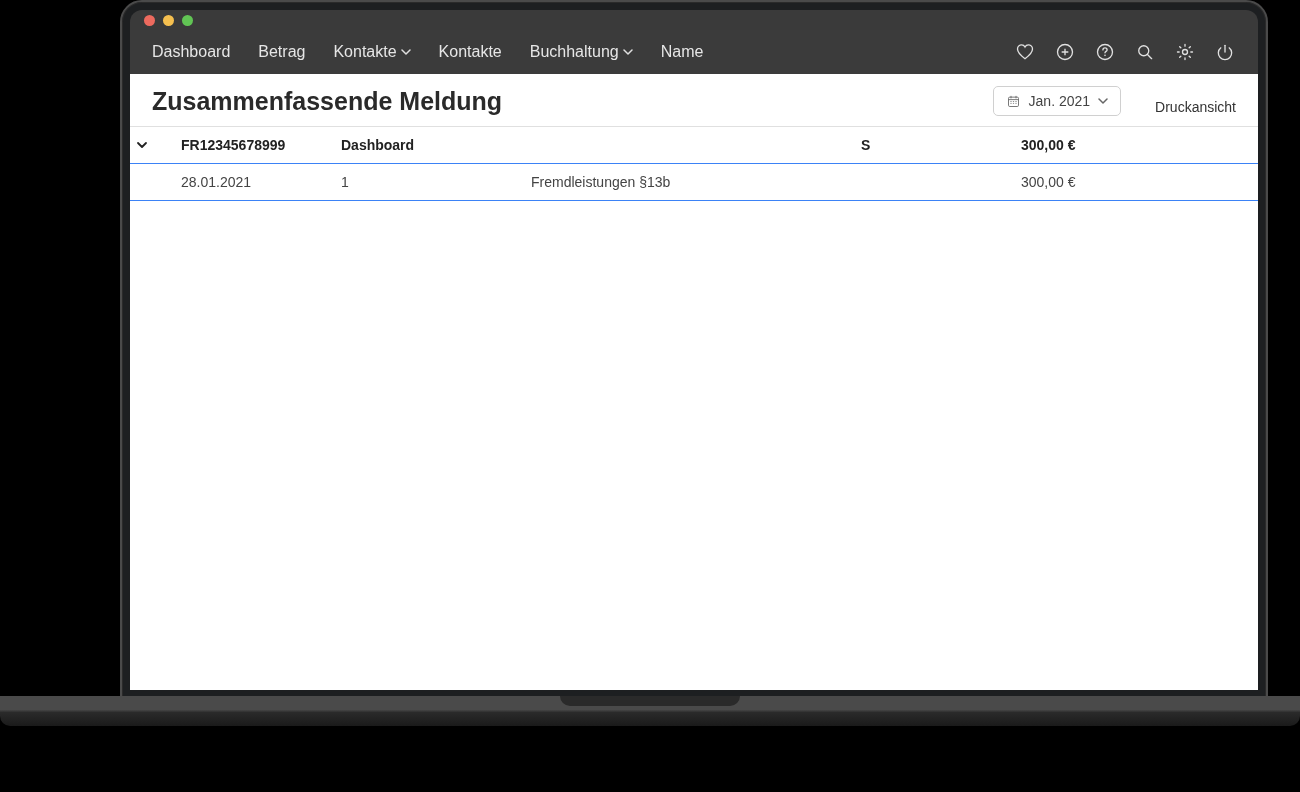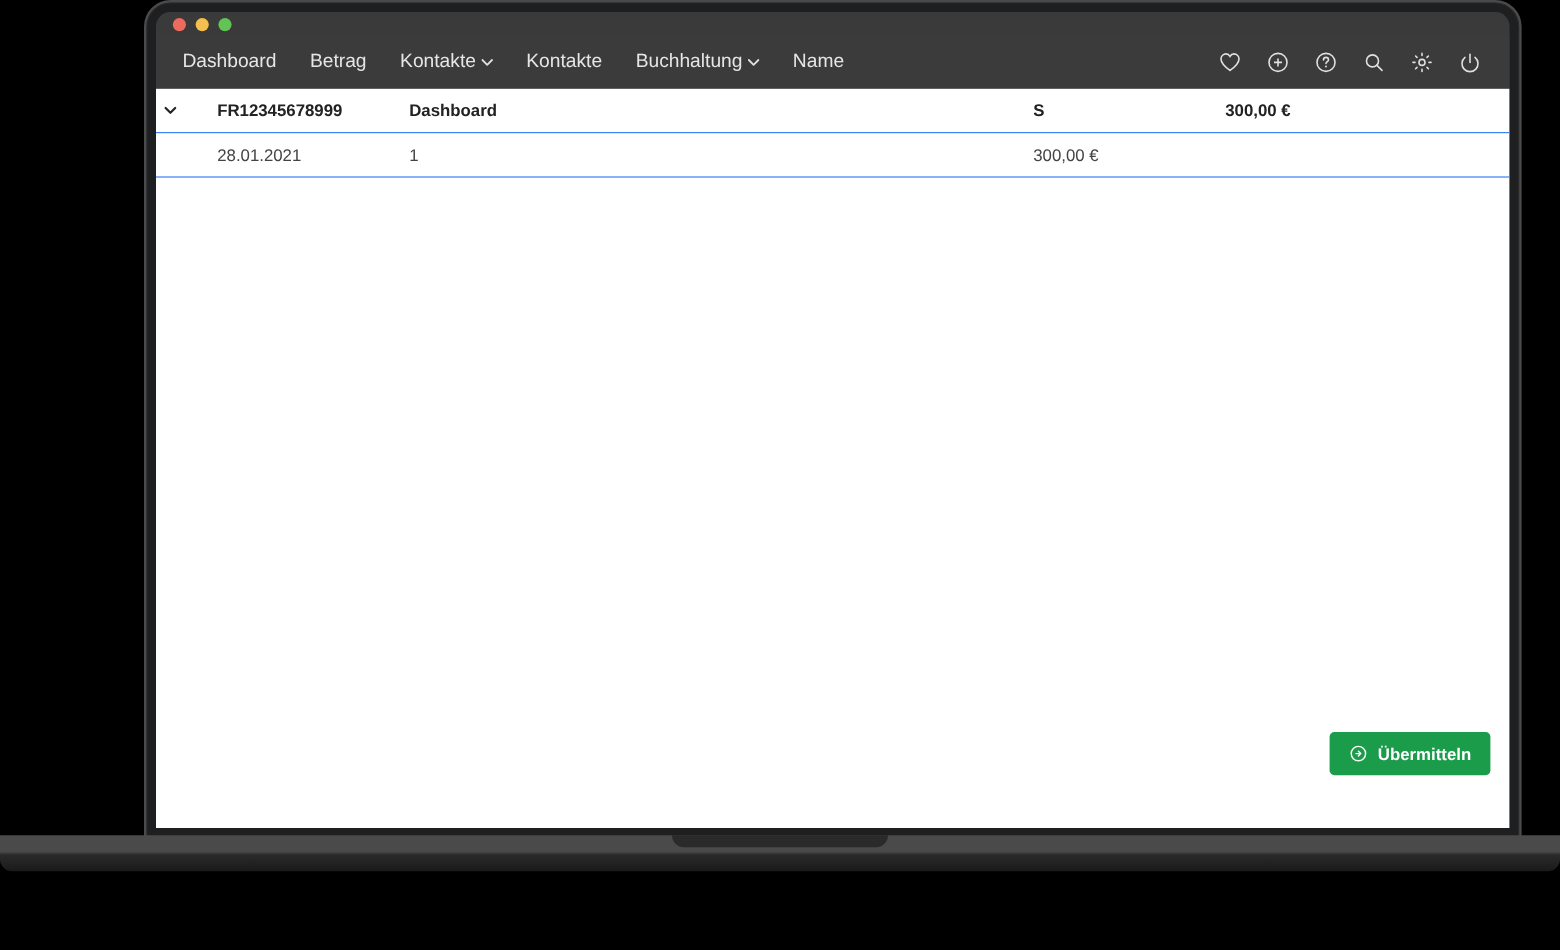--- a/index.html
+++ b/index.html
@@ -248,52 +248,65 @@
         <div class="icon-btn">
           <svg viewBox="0 0 24 24" width="20" height="20">
               <path d="M12 4 L12 12" stroke="#e0e0e0" stroke-width="1.6" stroke-linecap="round"></path>
               <path d="M7 7 A8 8 0 1 0 17 7" stroke="#e0e0e0" stroke-width="1.6" fill="none" stroke-linecap="round"></path>
             </svg>
         </div>
       </div>
     </div>
 
     <div class="content">
+      <div class="page-header">
+        <h1 class="page-title">Zusammenfassende Meldung</h1>
+        <button class="date-btn">
+          <span>
+            <svg viewBox="0 0 24 24" width="15" height="15">
+                <rect x="4" y="5" width="16" height="15" rx="2" stroke="#666" stroke-width="1.4" fill="none"></rect>
+                <path d="M4 9 H20 M8 3 V7 M16 3 V7" stroke="#666" stroke-width="1.4"></path>
+                <path d="M7 12 H9 M11 12 H13 M15 12 H17 M7 15 H9 M11 15 H13 M15 15 H17" stroke="#666" stroke-width="1.2"></path>
+              </svg>
+          </span>
+          <span>Jan. 2021</span>
+          <span>
+            <svg viewBox="0 0 10 10" width="10" height="10">
+                <path d="M1 3 L5 7 L9 3" stroke="#666" stroke-width="1.5" fill="none" stroke-linecap="round" stroke-linejoin="round"></path>
+              </svg>
+          </span>
+        </button>
+        <span class="print-link">Druckansicht</span>
+      </div>
 
       <div class="table">
 
         <div class="row summary">
           <div class="expand-icon">
             <svg viewBox="0 0 12 12" width="12" height="12">
                 <path d="M2 4 L6 8 L10 4" stroke="#222" stroke-width="1.8" fill="none" stroke-linecap="round" stroke-linejoin="round"></path>
               </svg>
           </div>
           <div>FR12345678999</div>
           <div>Dashboard</div>
           <div></div>
           <div>S</div>
           <div class="cell-right">300,00 €</div>
         </div>
 
         <div class="row detail">
           <div></div>
           <div>28.01.2021</div>
           <div>1</div>
+          <div>
+            <span><span>Fremdleistungen §13b</span></span>
+          </div>
           <div></div>
           <div class="cell-right">300,00 €</div>
         </div>
       </div>
 
-      <button class="submit-btn">
-        <span>
-          <svg viewBox="0 0 24 24" width="16" height="16">
-              <circle cx="12" cy="12" r="9" stroke="#fff" stroke-width="1.8" fill="none"></circle>
-              <path d="M9 12 L15 12 M12 9 L15 12 L12 15" stroke="#fff" stroke-width="1.8" fill="none" stroke-linecap="round" stroke-linejoin="round"></path>
-            </svg>
-        </span>
-        <span>Übermitteln</span>
-      </button>
     </div>
   </div>
 </div>
 
 <div class="laptop-base"></div>
 <div class="laptop-notch"></div>
 
 </body></html>

